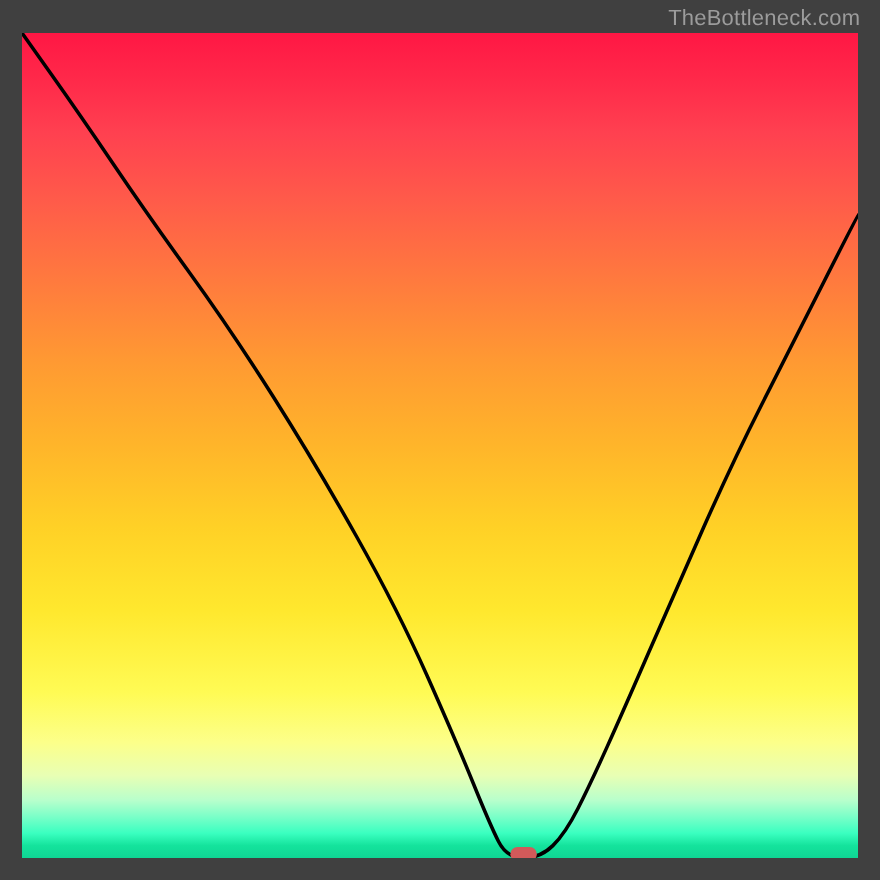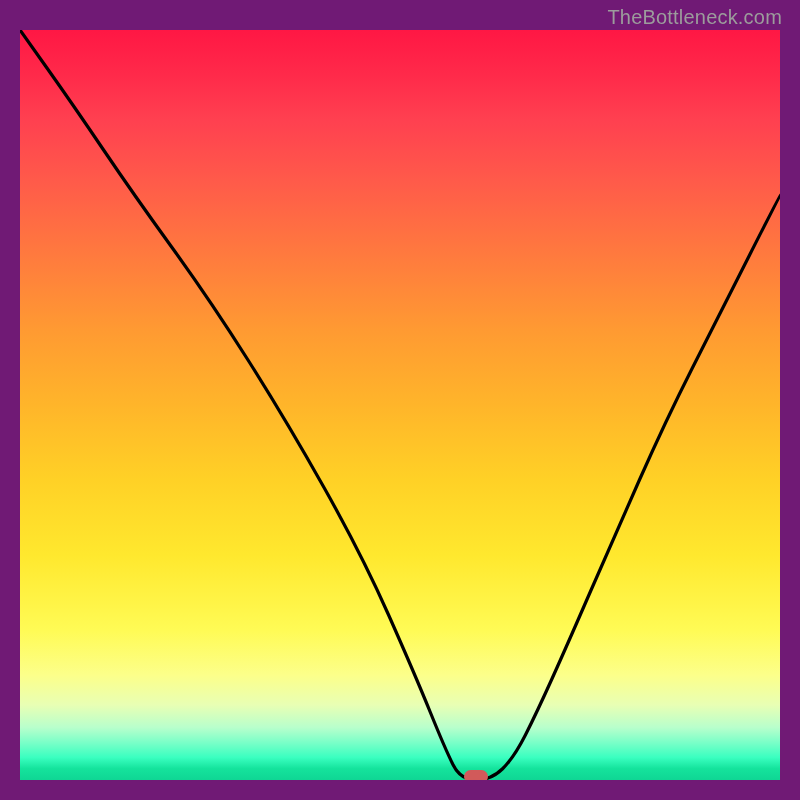--- a/index.html
+++ b/index.html
@@ -11,21 +11,21 @@
     overflow: hidden;
     position: relative;
     font-family: Arial, Helvetica, sans-serif;
   }
   .frame {
     position: absolute;
     left: 0;
     top: 0;
     width: 800px;
     height: 800px;
-    background: #701a75;
+    background: #404040;
   }
   .plot-area {
     position: absolute;
     left: 20px;
     top: 30px;
     width: 760px;
     height: 750px;
     overflow: hidden;
   }
   .gradient-bg {

